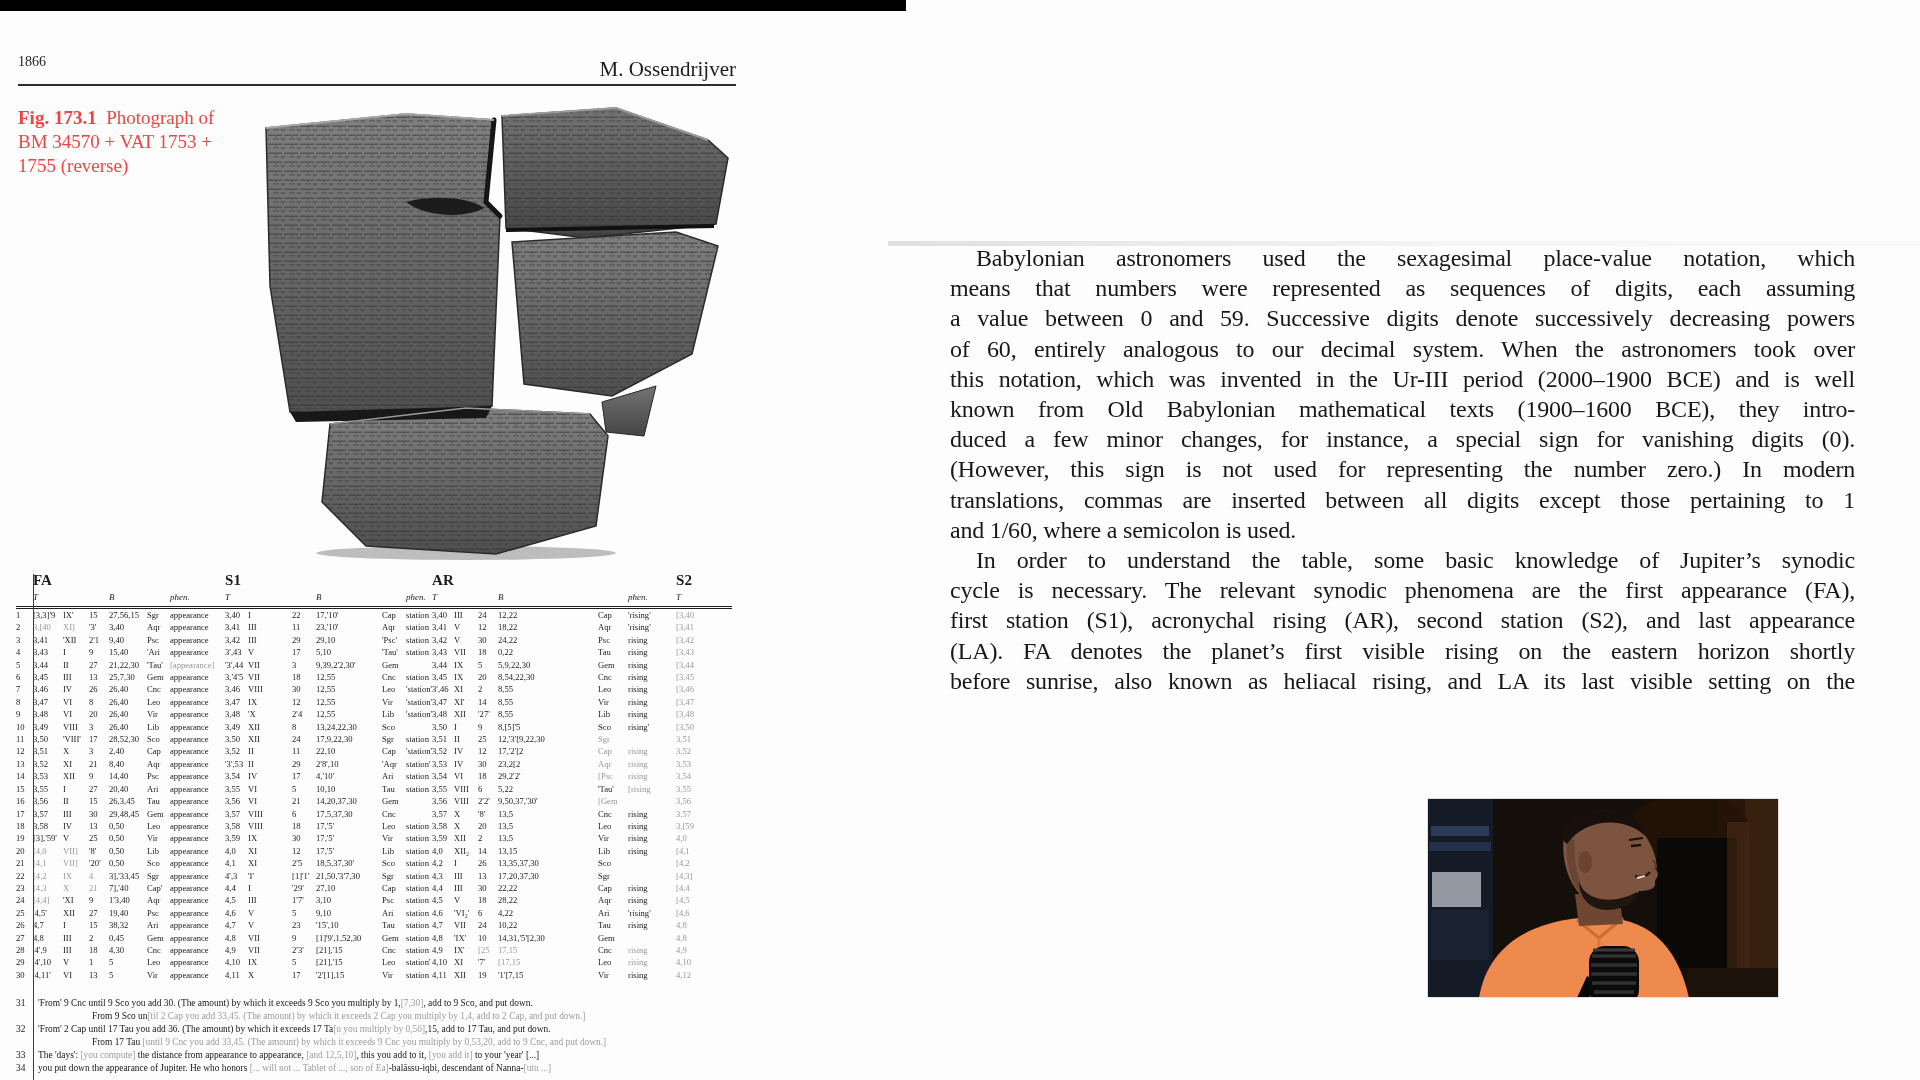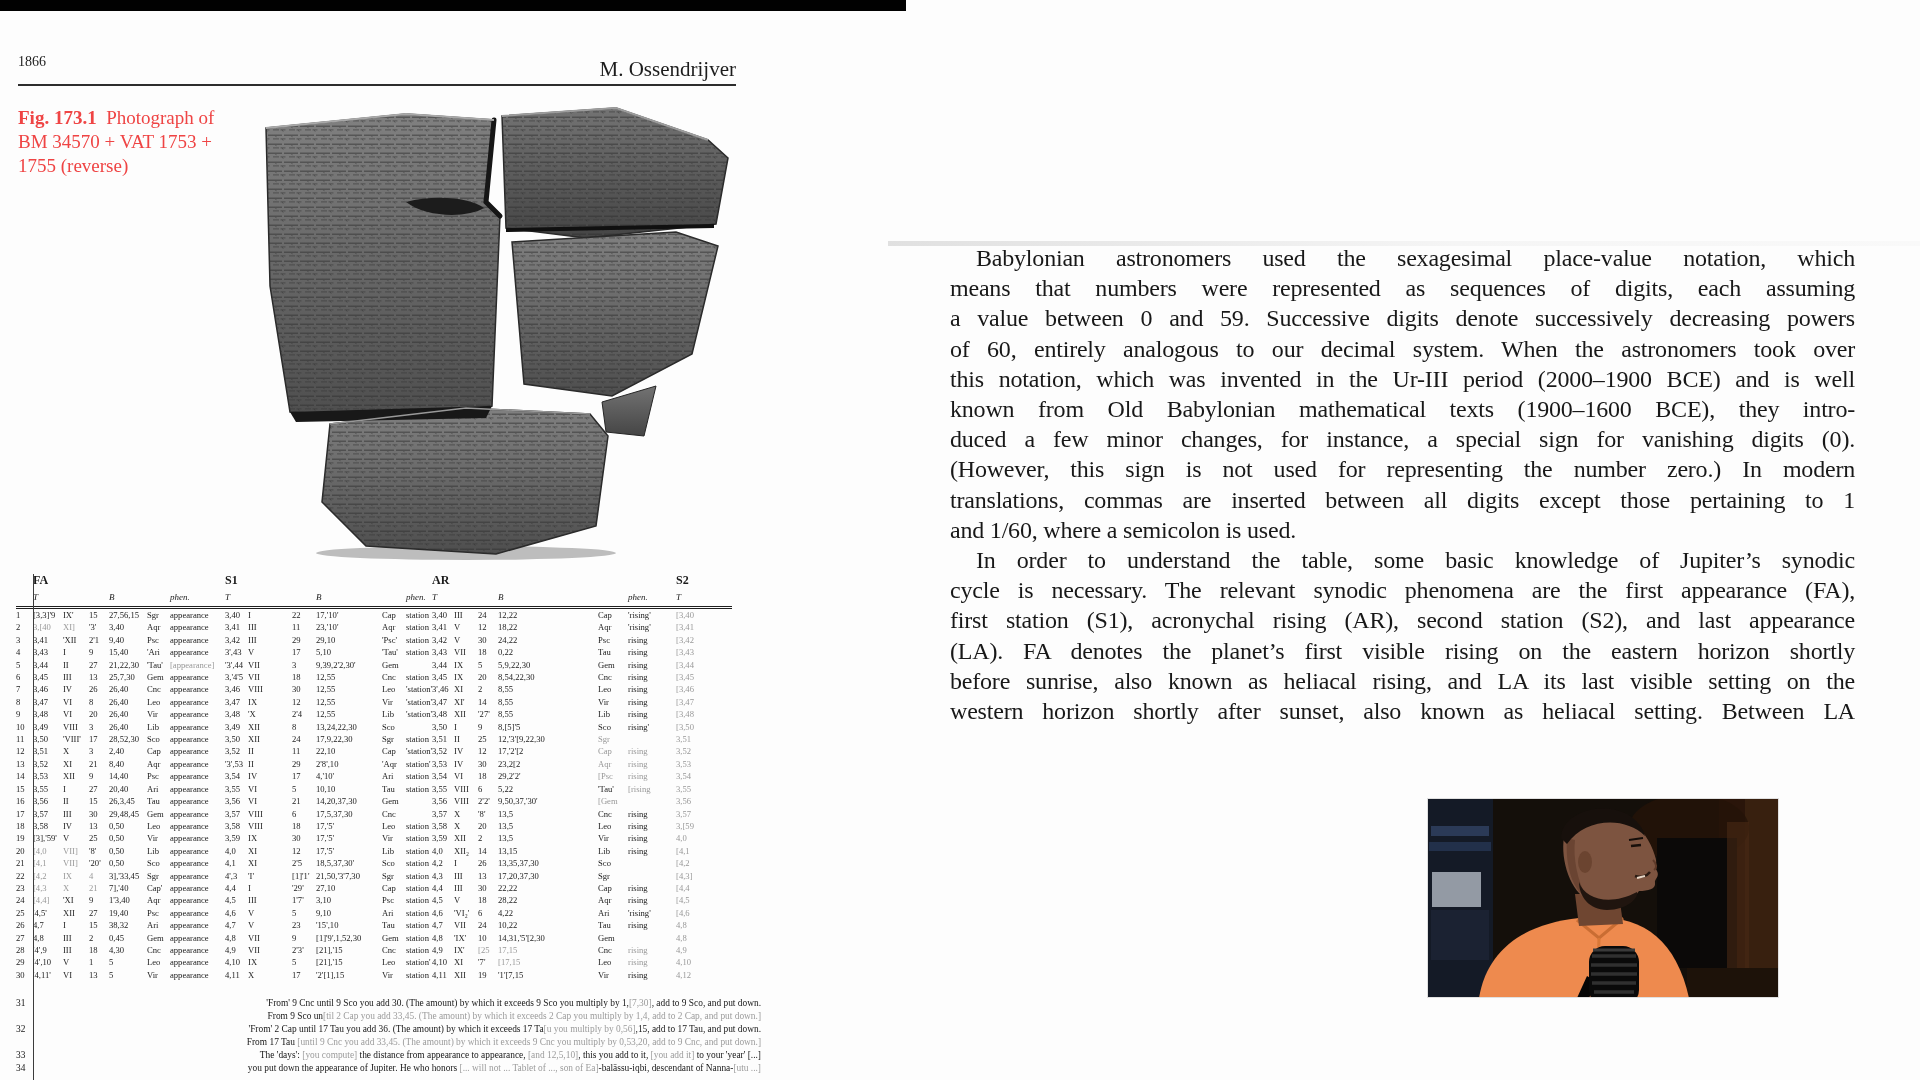--- a/index.html
+++ b/index.html
@@ -10,30 +10,30 @@
   .pagehead-num{position:absolute;left:18px;top:54px;font-size:14px;color:#1c1c1c;}
   .pagehead-author{position:absolute;left:436px;top:57px;width:300px;text-align:right;font-size:21px;color:#1c1c1c;}
   .pagehead-rule{position:absolute;left:18px;top:84px;width:718px;height:2px;background:#2d2d2d;}
   .figcap{position:absolute;left:18px;top:106px;width:235px;font-size:19px;line-height:24px;color:#ef4444;}
   .figcap .b{font-weight:bold;}
   .tablet{position:absolute;left:256px;top:106px;}
   
   .datatable{position:absolute;left:16px;top:574px;width:716px;border-collapse:collapse;table-layout:fixed;
              font-size:8.6px;line-height:12.4px;white-space:nowrap;color:#1b1b1b;}
   .datatable td{padding:0;margin:0;vertical-align:top;overflow:visible;}
-  .datatable thead .sec{font-weight:bold;font-size:12px;margin-left:17px;}
+  .datatable thead .sec{font-weight:bold;font-size:15px;margin-left:17px;}
   .datatable thead .it{font-style:italic;font-size:9px;}
   .datatable thead tr.h1 td{height:17px;}
   .datatable thead tr.h2 td{height:15px;border-bottom:3px double #1f1f1f;}
   .datatable tbody tr{height:12.4px;}
   .datatable .g{color:#989898;}
   .vrule{position:absolute;left:33px;top:574px;width:1.4px;height:506px;background:#3c3c3c;}
   .footnotes{position:absolute;left:16px;top:997px;width:745px;font-size:9.4px;line-height:12.9px;
              white-space:nowrap;color:#161616;}
-  .fnline{position:relative;padding-left:22px;text-align:right;}
+  .fnline{position:relative;padding-left:22px;}
   .fnline.cont{padding-left:76px;}
   .fnnum{position:absolute;left:0;top:0;}
   .fn-g{color:#9b9b9b;margin-top:38px;}
   
   .rp-band{position:absolute;left:888px;top:241px;width:1032px;height:5px;
            background:linear-gradient(90deg,#d9d9d9,#f3f3f3 55%,#f8f8f8);opacity:.8;}
   .bodytext{position:absolute;left:915px;top:243px;width:905px;font-size:24px;line-height:30.2px;
             letter-spacing:-0.2px;color:#181818;margin-left:35px;}
   .tline{white-space:nowrap;text-align:justify;text-align-last:justify;}
   .tline.first{text-indent:26px;}
@@ -828,21 +828,20 @@
       <div class="tline">known from Old Babylonian mathematical texts (1900–1600 BCE), they intro-</div>
       <div class="tline">duced a few minor changes, for instance, a special sign for vanishing digits (0).</div>
       <div class="tline">(However, this sign is not used for representing the number zero.) In modern</div>
       <div class="tline">translations, commas are inserted between all digits except those pertaining to 1</div>
       <div class="tline short">and 1/60, where a semicolon is used.</div>
       <div class="tline first">In order to understand the table, some basic knowledge of Jupiter’s synodic</div>
       <div class="tline">cycle is necessary. The relevant synodic phenomena are the first appearance (FA),</div>
       <div class="tline">first station (S1), acronychal rising (AR), second station (S2), and last appearance</div>
       <div class="tline">(LA). FA denotes the planet’s first visible rising on the eastern horizon shortly</div>
       <div class="tline">before sunrise, also known as heliacal rising, and LA its last visible setting on the</div>
-      <div class="tline">western horizon shortly after sunset, also known as heliacal setting. Between LA</div>
     </div>
 
   <svg class="webcam" width="352" height="200" viewBox="0 0 352 200">
     <rect x="0" y="0" width="352" height="200" fill="#140f0a"></rect>
 
     <rect x="0" y="0" width="66" height="200" fill="#141a26"></rect>
     <rect x="4" y="28" width="58" height="10" fill="#2b3a57"></rect>
     <rect x="2" y="44" width="62" height="9" fill="#22304a"></rect>
     <rect x="5" y="74" width="49" height="35" fill="#939aa4"></rect>
     <rect x="4" y="112" width="58" height="50" fill="#1b2232"></rect>

